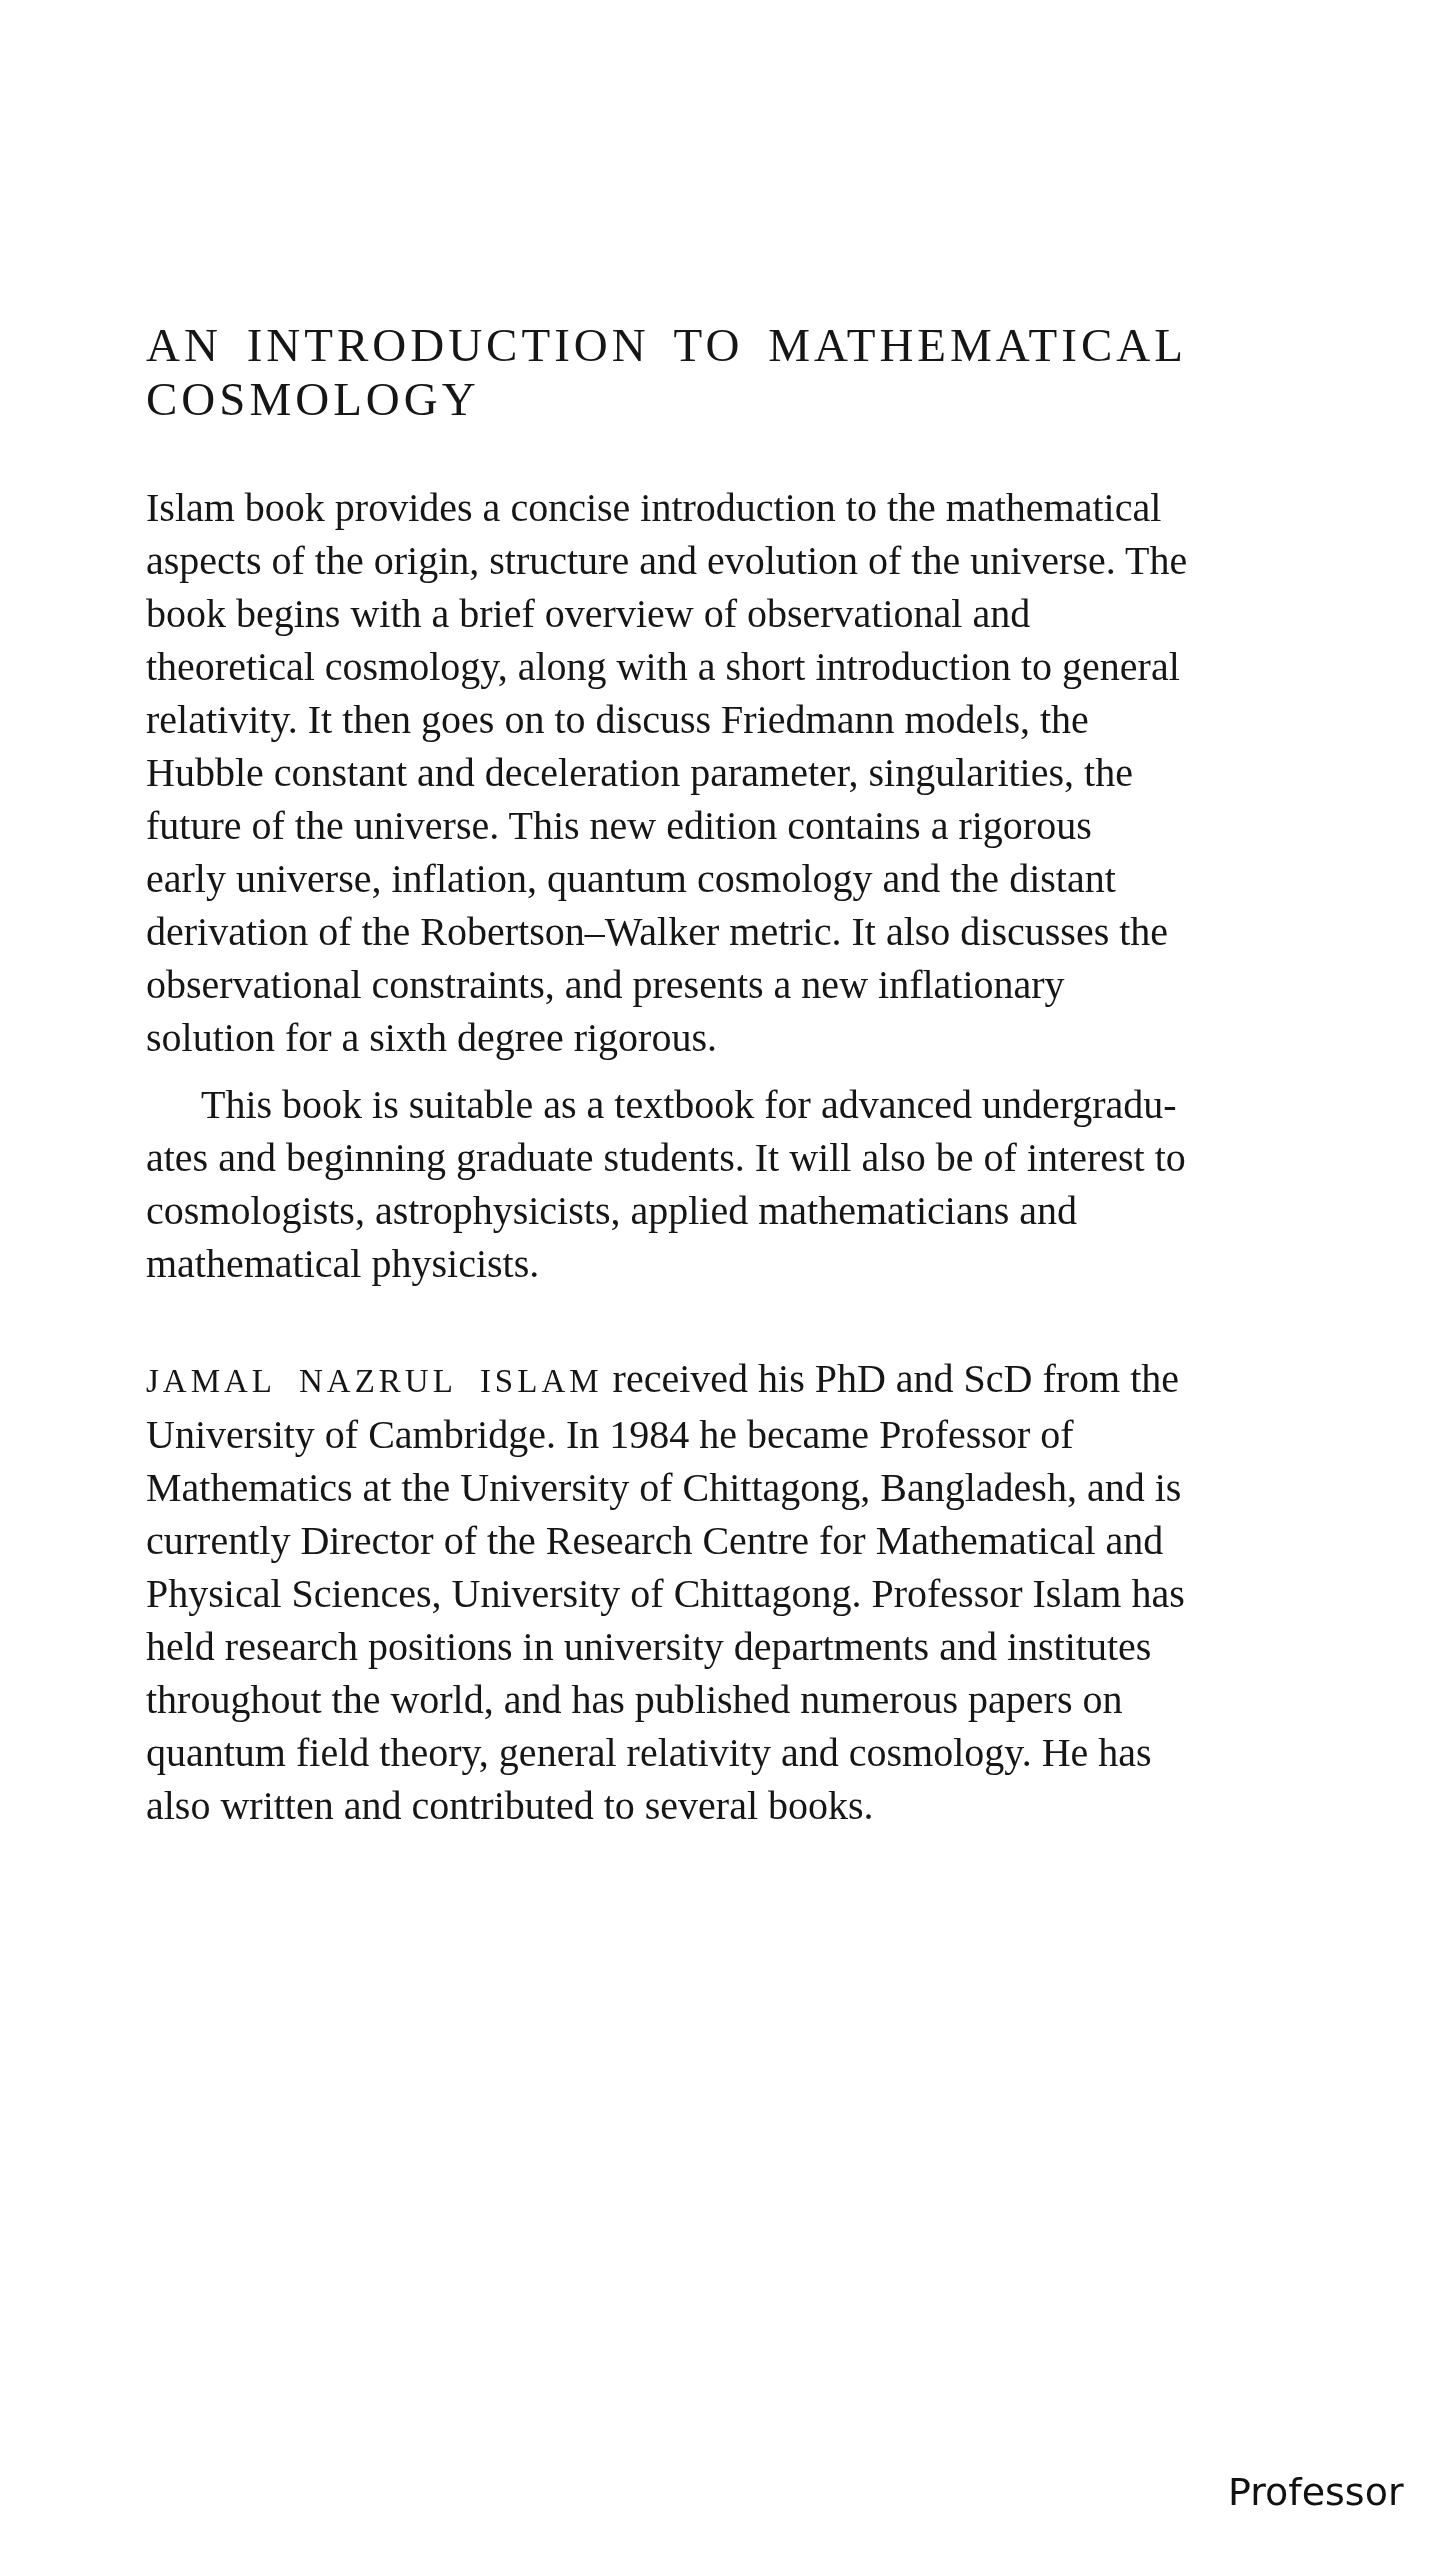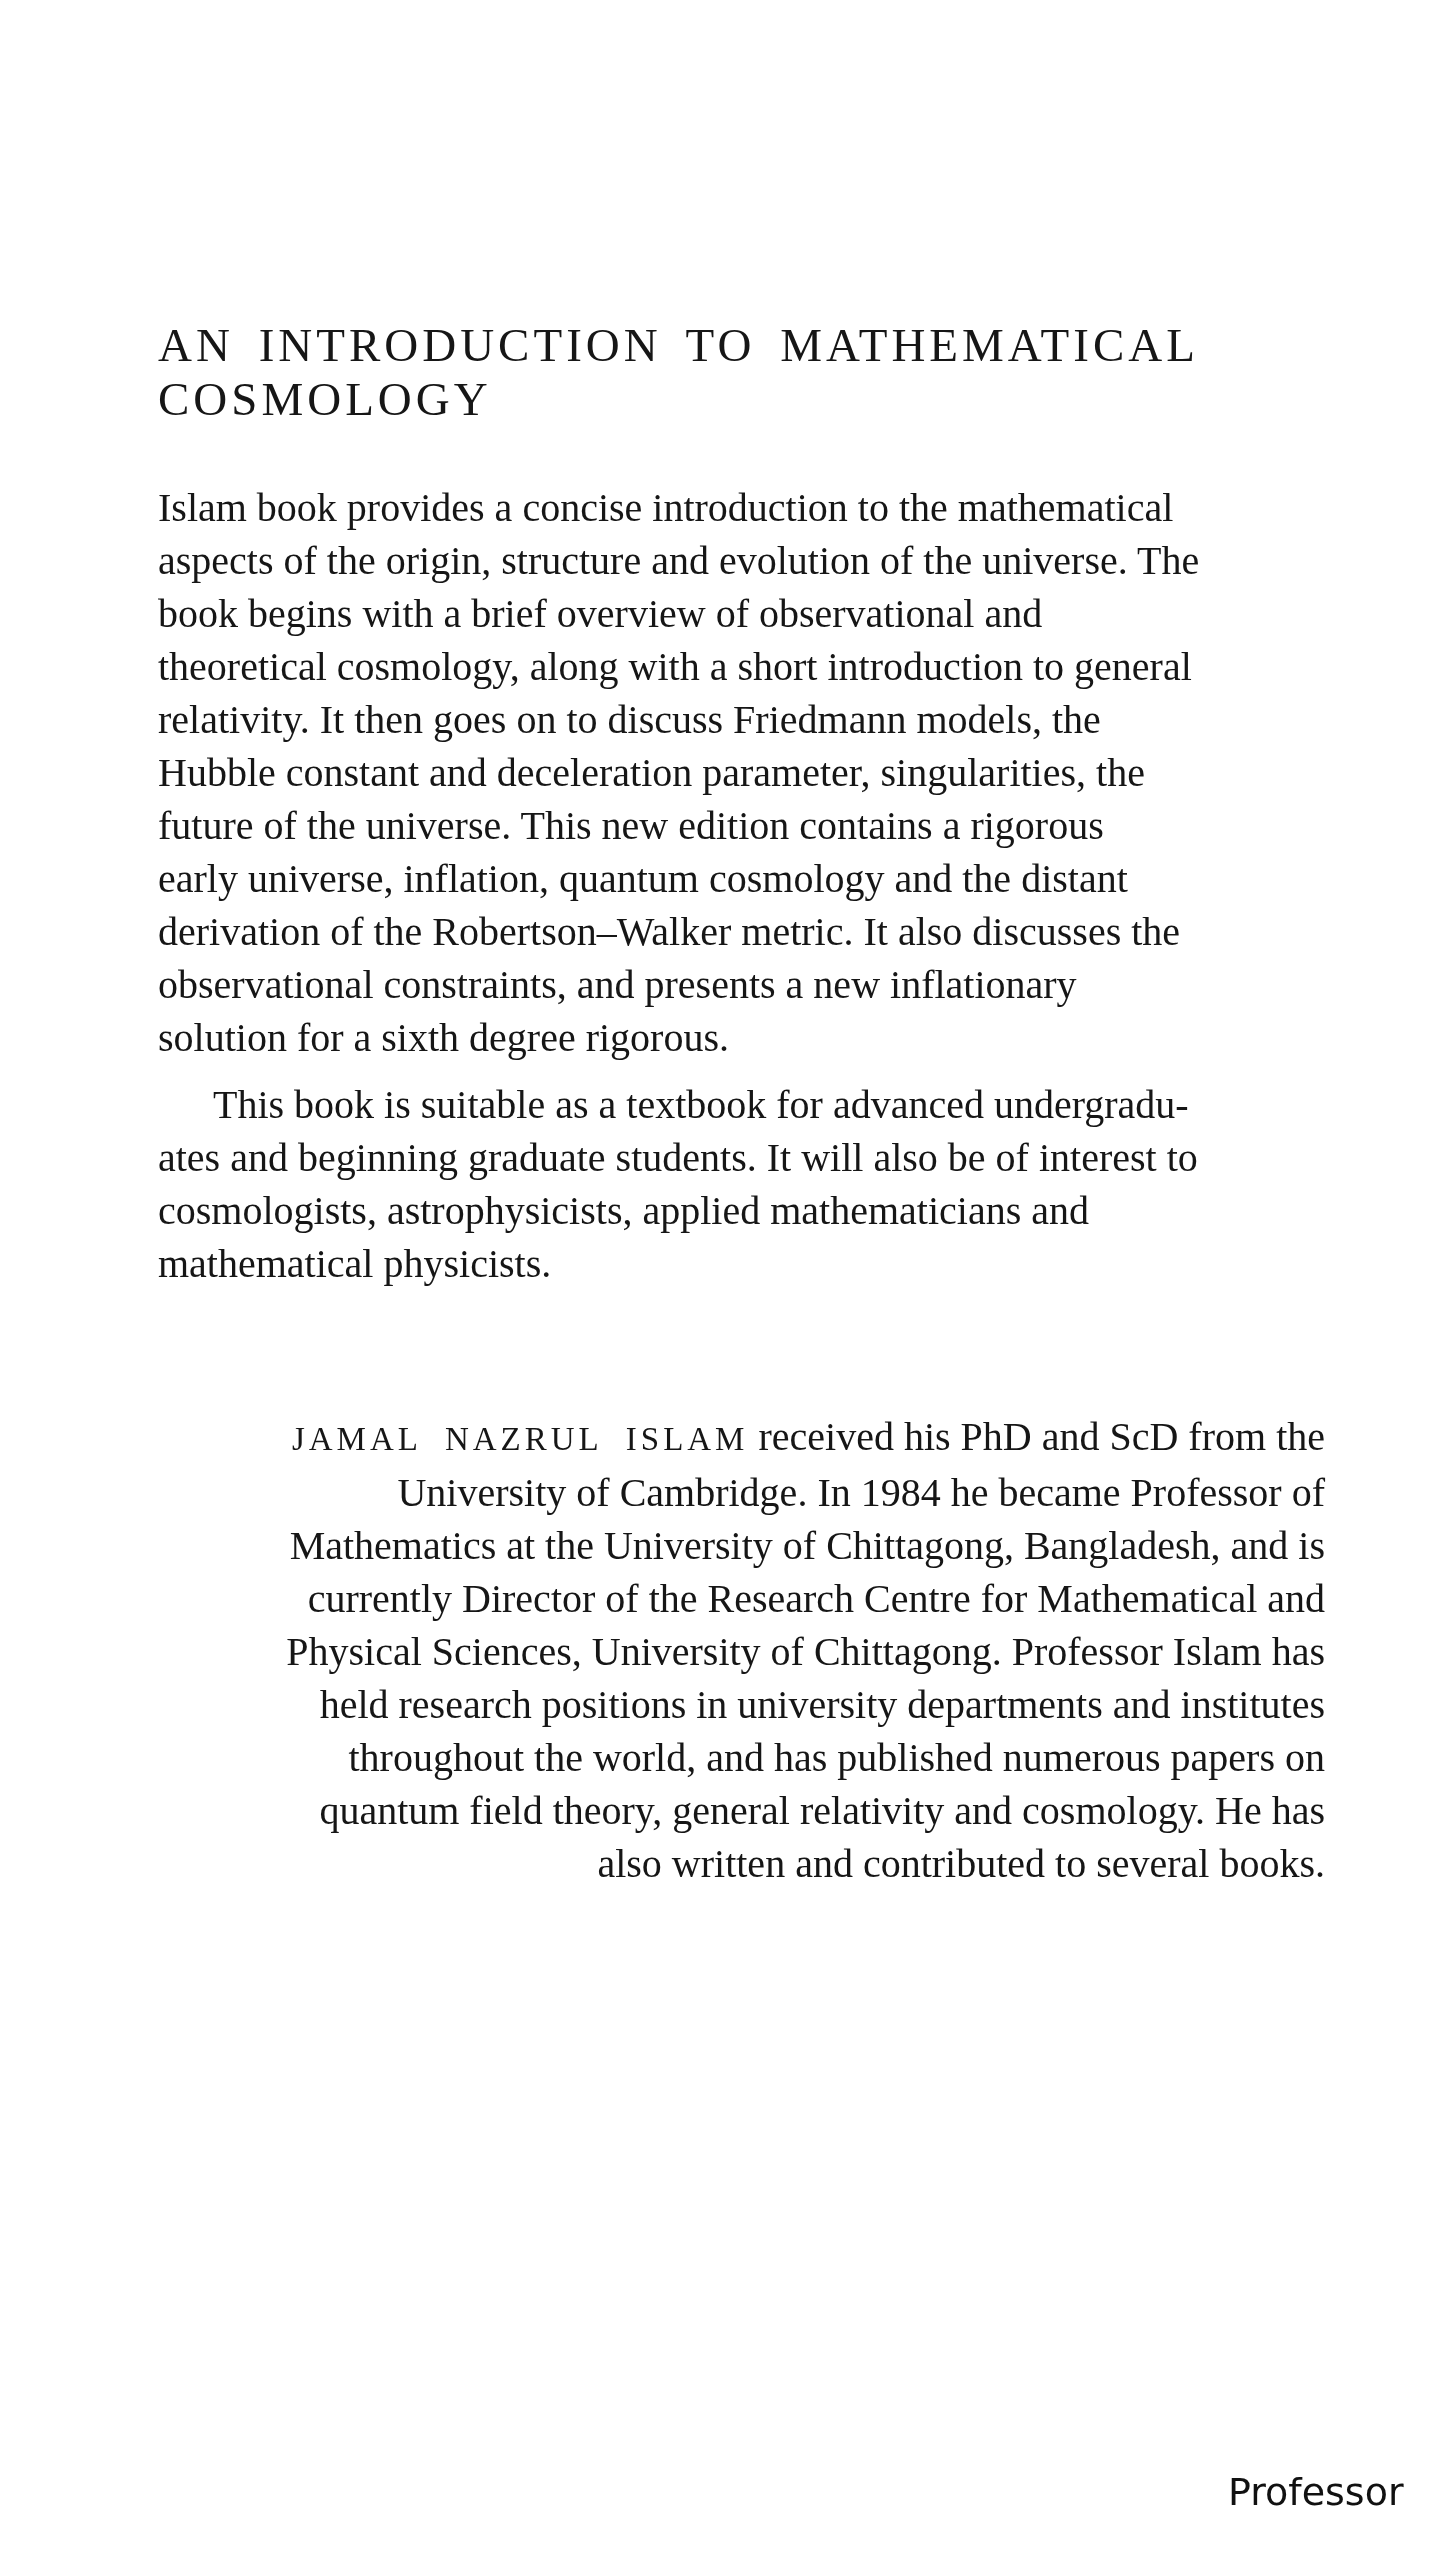--- a/index.html
+++ b/index.html
@@ -11,21 +11,21 @@
     position: relative;
     width: 1455px;
     height: 2550px;
     background: #ffffff;
     color: #161616;
     font-family: "Liberation Serif", serif;
     overflow: hidden;
   }
   .content {
     position: absolute;
-    left: 158px;
+    left: 146px;
     top: 318px;
     width: 1167px;
   }
   .title {
     font-size: 47px;
     line-height: 54px;
     font-weight: normal;
     letter-spacing: 4px;
     word-spacing: 9px;
     margin: 0 0 55px 0;
@@ -41,22 +41,21 @@
     display: block;
     font-size: 40px;
     line-height: 53px;
     white-space: nowrap;
   }
   .indent {
     padding-left: 55px;
     margin-top: 14px;
   }
   .author-block {
-    margin-top: 120px;
-    text-align: right;
+    margin-top: 62px;
   }
   .smallcaps {
     font-size: 33px;
     letter-spacing: 4px;
     word-spacing: 12px;
   }
   .watermark {
     position: absolute;
     left: 1228px;
     top: 2470px;

